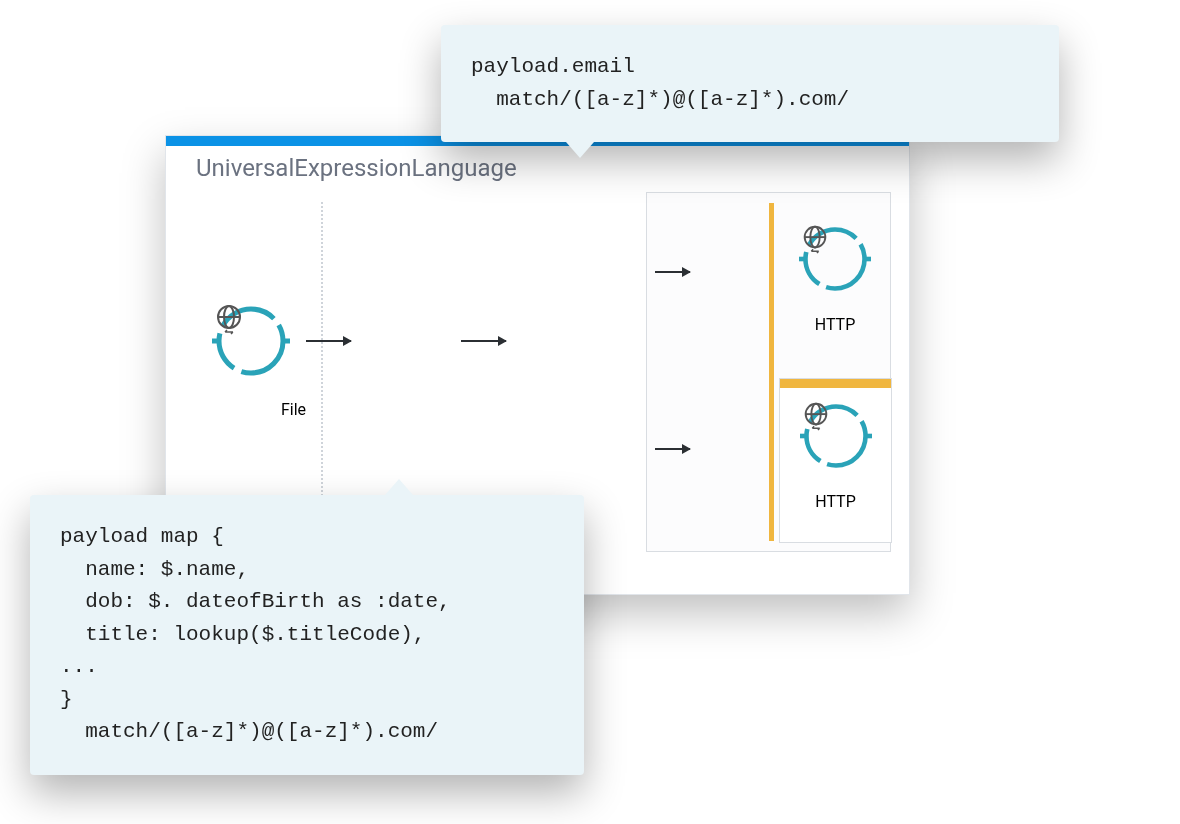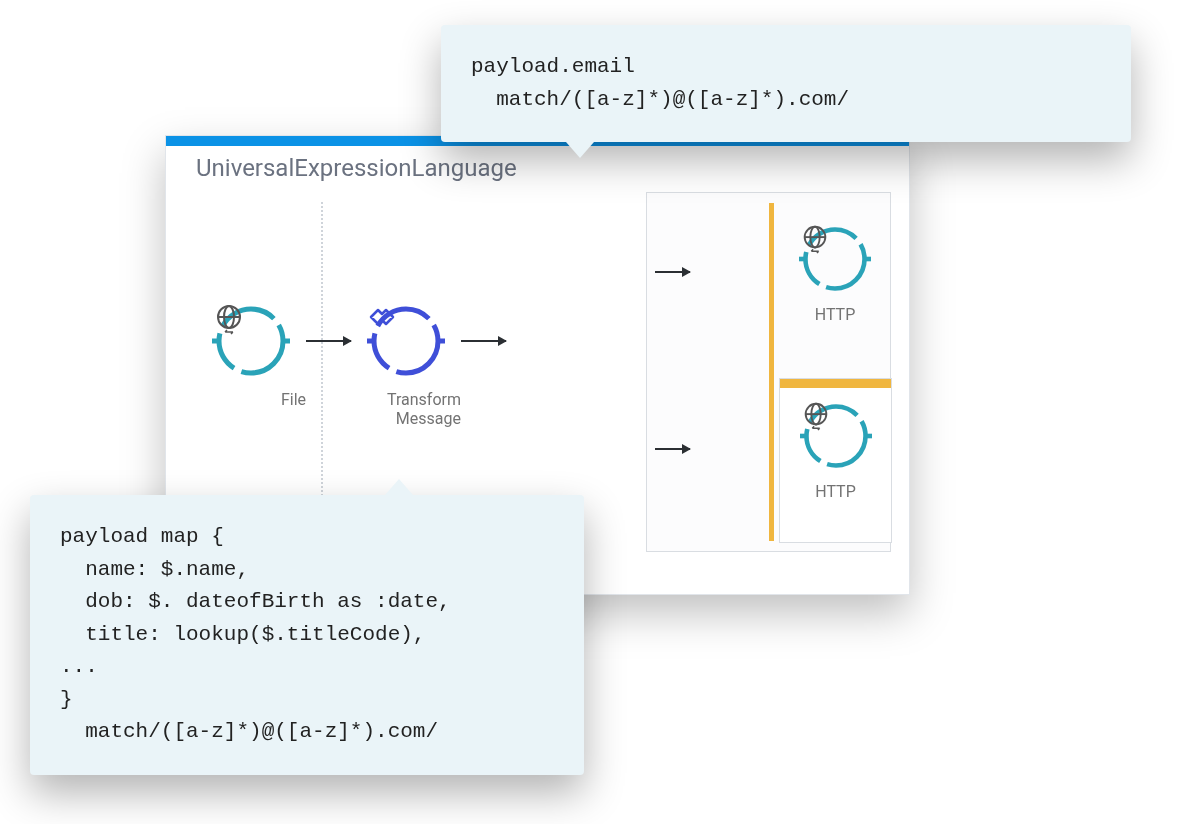--- a/index.html
+++ b/index.html
@@ -45,23 +45,23 @@
     bottom: 20px;
     border-left: 2px dotted #cfd4da;
   }
 
   .node {
     position: absolute;
     width: 110px;
     text-align: right;
   }
   .node-label {
-    margin-top: 10px;
+    margin-top: 20px;
     font-size: 16px;
-    color: #737373;
+    color: #000000;
     line-height: 1.2;
   }
 
   .ring {
     width: 78px; height: 78px;
     margin: 0 auto;
     position: relative;
   }
   .ring svg { position: absolute; inset: 0; }
 
@@ -132,21 +132,21 @@
     font-family: "SFMono-Regular", Consolas, "Liberation Mono", Menlo, monospace;
     font-size: 21px;
     color: #222;
     line-height: 1.55;
     padding: 26px 30px;
     white-space: pre;
   }
   .callout-top {
     left: 441px;
     top: 25px;
-    width: 690px;
+    width: 618px;
   }
   .callout-top::after {
     content: '';
     position: absolute;
     left: 125px;
     bottom: -16px;
     border-top: 16px solid #eaf4f8;
     border-left: 14px solid transparent;
     border-right: 14px solid transparent;
   }
@@ -189,36 +189,20 @@
             <line x1="6" y1="15" x2="28" y2="15" stroke="#555" stroke-width="2"></line>
             <path d="M13 30 L21 30 M15 28 L13 30 M19 32 L21 30" stroke="#555" stroke-width="1.5" fill="none"></path>
           </svg>
         </div>
       </div>
       <div class="node-label">File</div>
     </div>
 
     <div class="arrow" style="left:140px; top:148px; width:45px;"></div>
 
-    <div class="node" style="left:185px; top:110px;">
-      <div class="ring">
-        <svg viewBox="0 0 78 78">
-          <circle cx="39" cy="39" r="32" fill="none" stroke="#3f4fd8" stroke-width="5" stroke-dasharray="60 8 40 8 60 8 40 8"></circle>
-          <line x1="0" y1="39" x2="8" y2="39" stroke="#3f4fd8" stroke-width="5"></line>
-          <line x1="70" y1="39" x2="78" y2="39" stroke="#3f4fd8" stroke-width="5"></line>
-        </svg>
-        <div class="globe-inner">
-          <svg width="30" height="30" viewBox="0 0 30 30">
-            <path d="M4 15 L11 8 L15 12 L19 8 L26 15 L19 22 L15 18 L11 22 Z" fill="none" stroke="#3f4fd8" stroke-width="2.5" stroke-linejoin="round"></path>
-          </svg>
-        </div>
-      </div>
-      <div class="node-label" style="white-space:pre-line;">Transform
-Message</div>
-    </div>
 
     <div class="arrow" style="left:295px; top:148px; width:45px;"></div>
 
 
     <div class="choice-box">
       <div class="choice-divider"></div>
 
       <div class="arrow" style="left:8px; top:78px; width:35px;"></div>
 
       <div class="arrow" style="left:8px; top:255px; width:35px;"></div>

